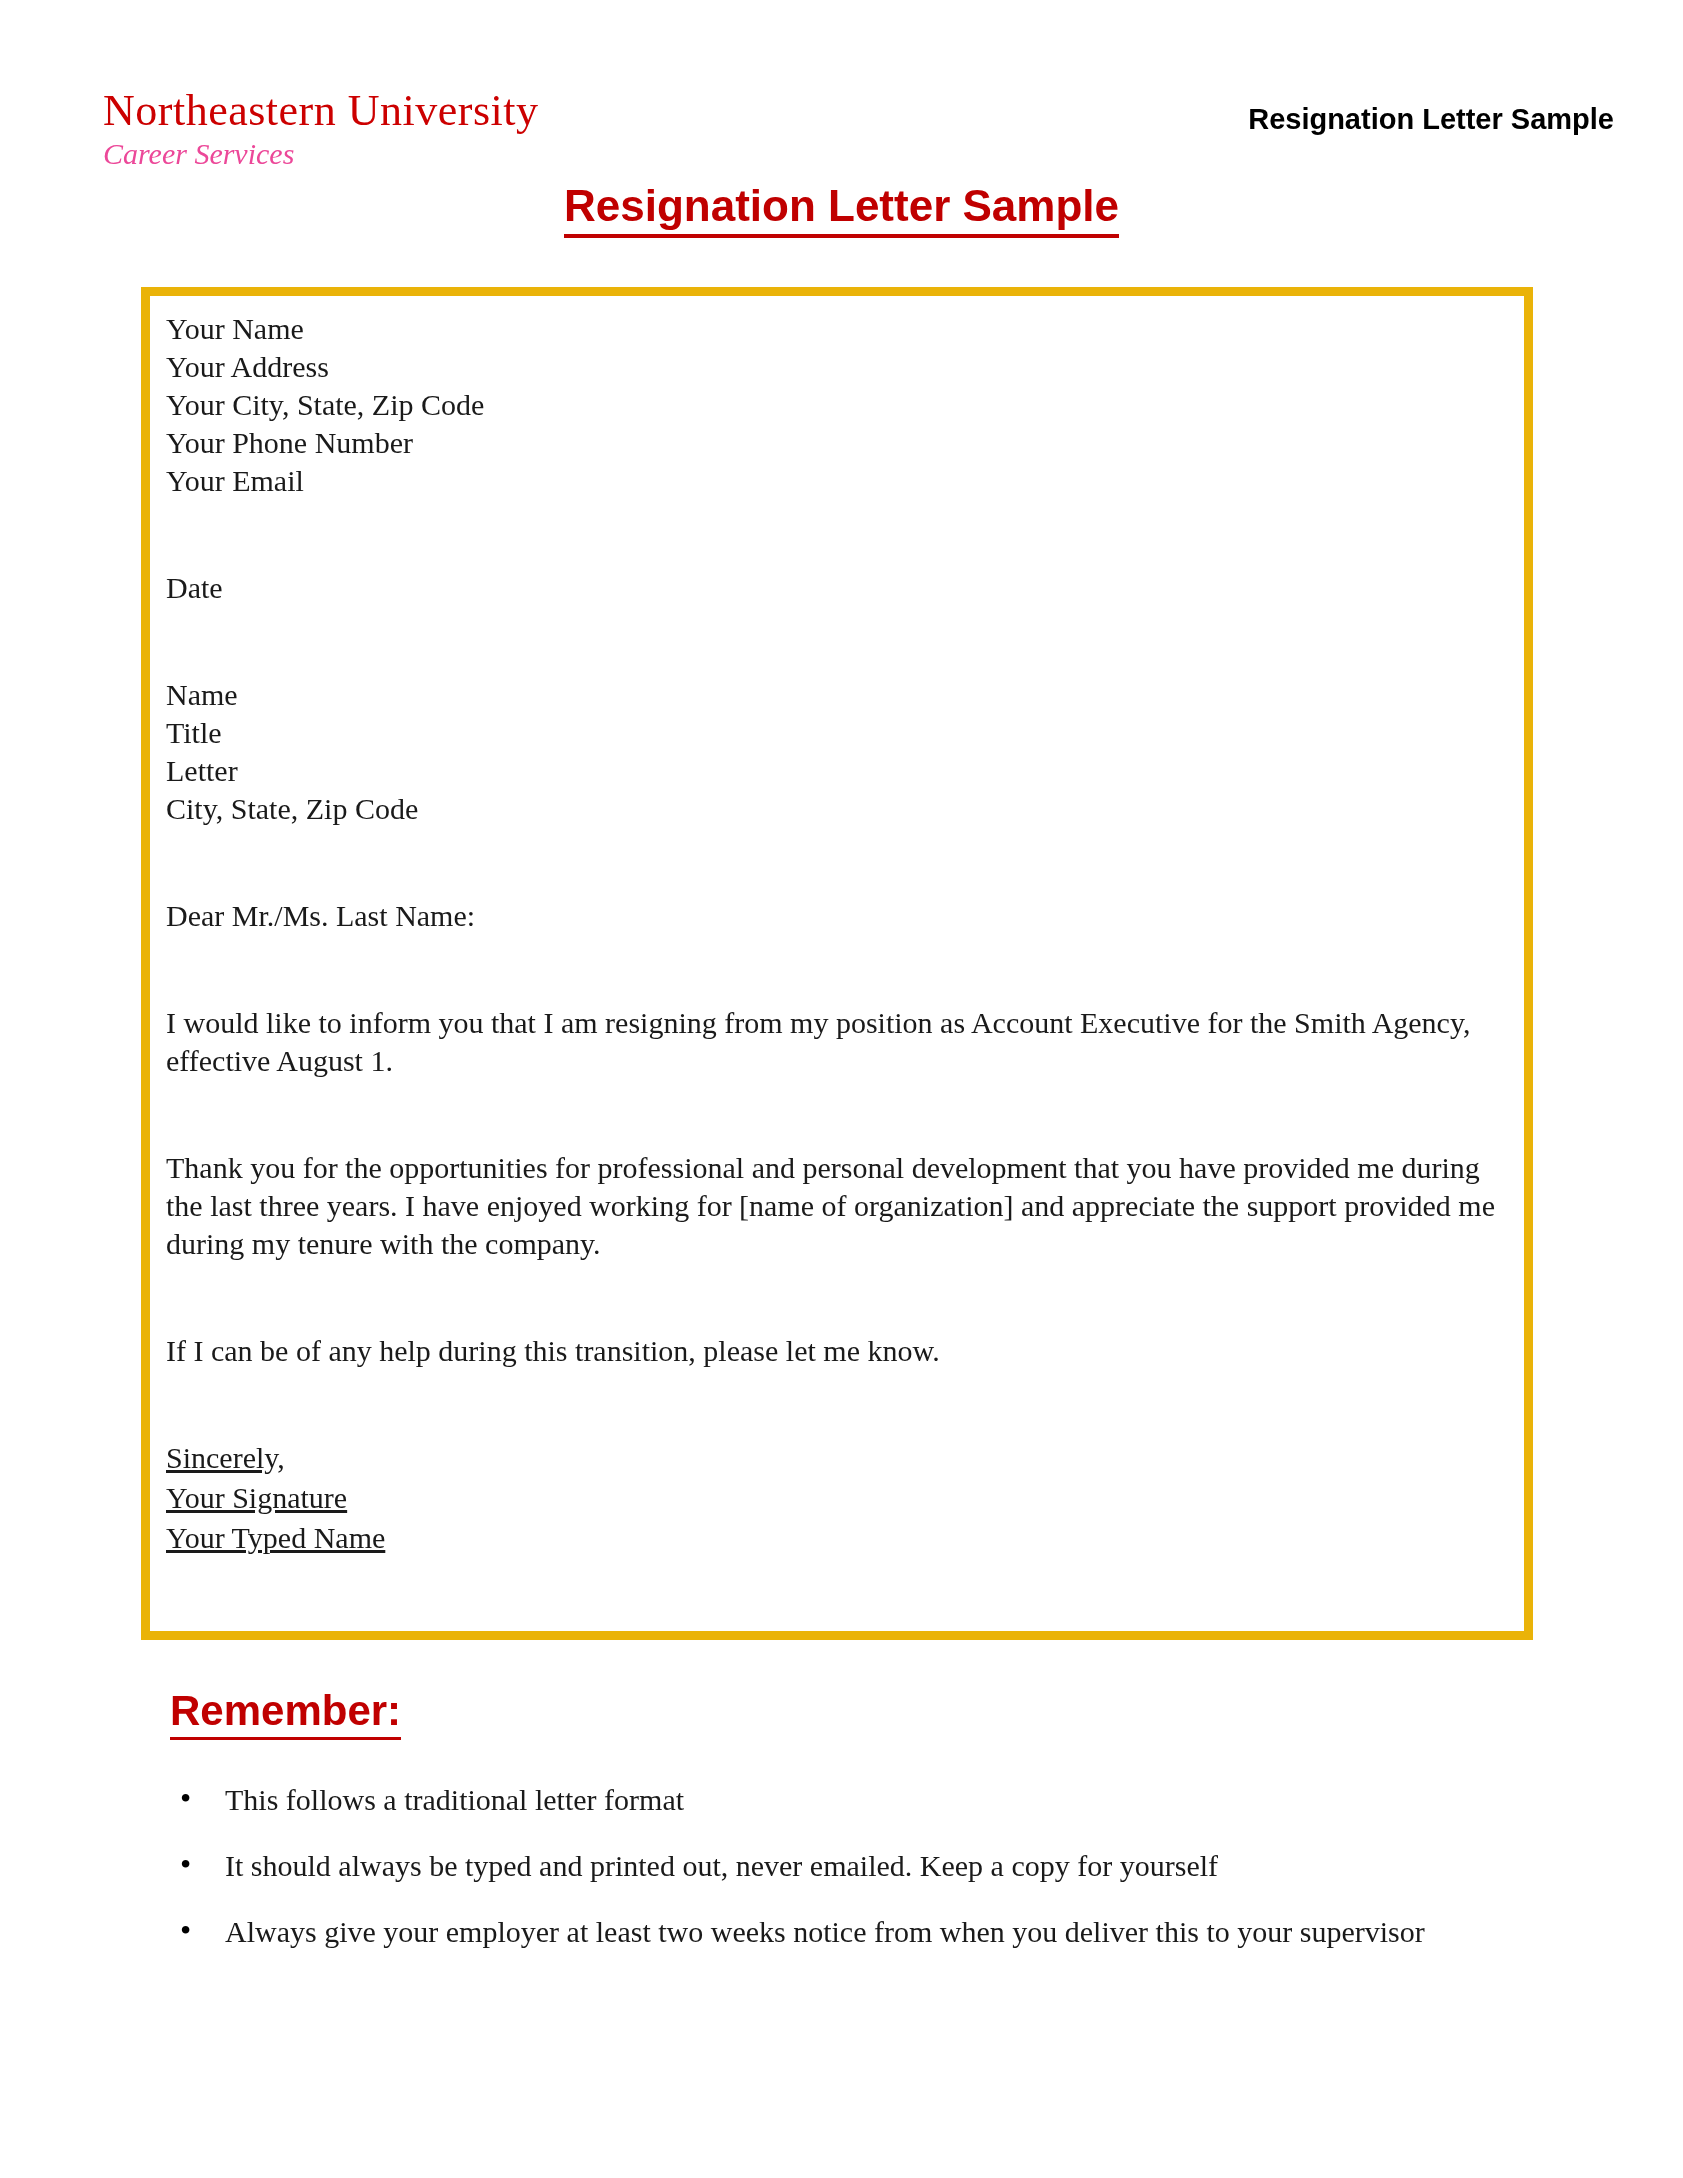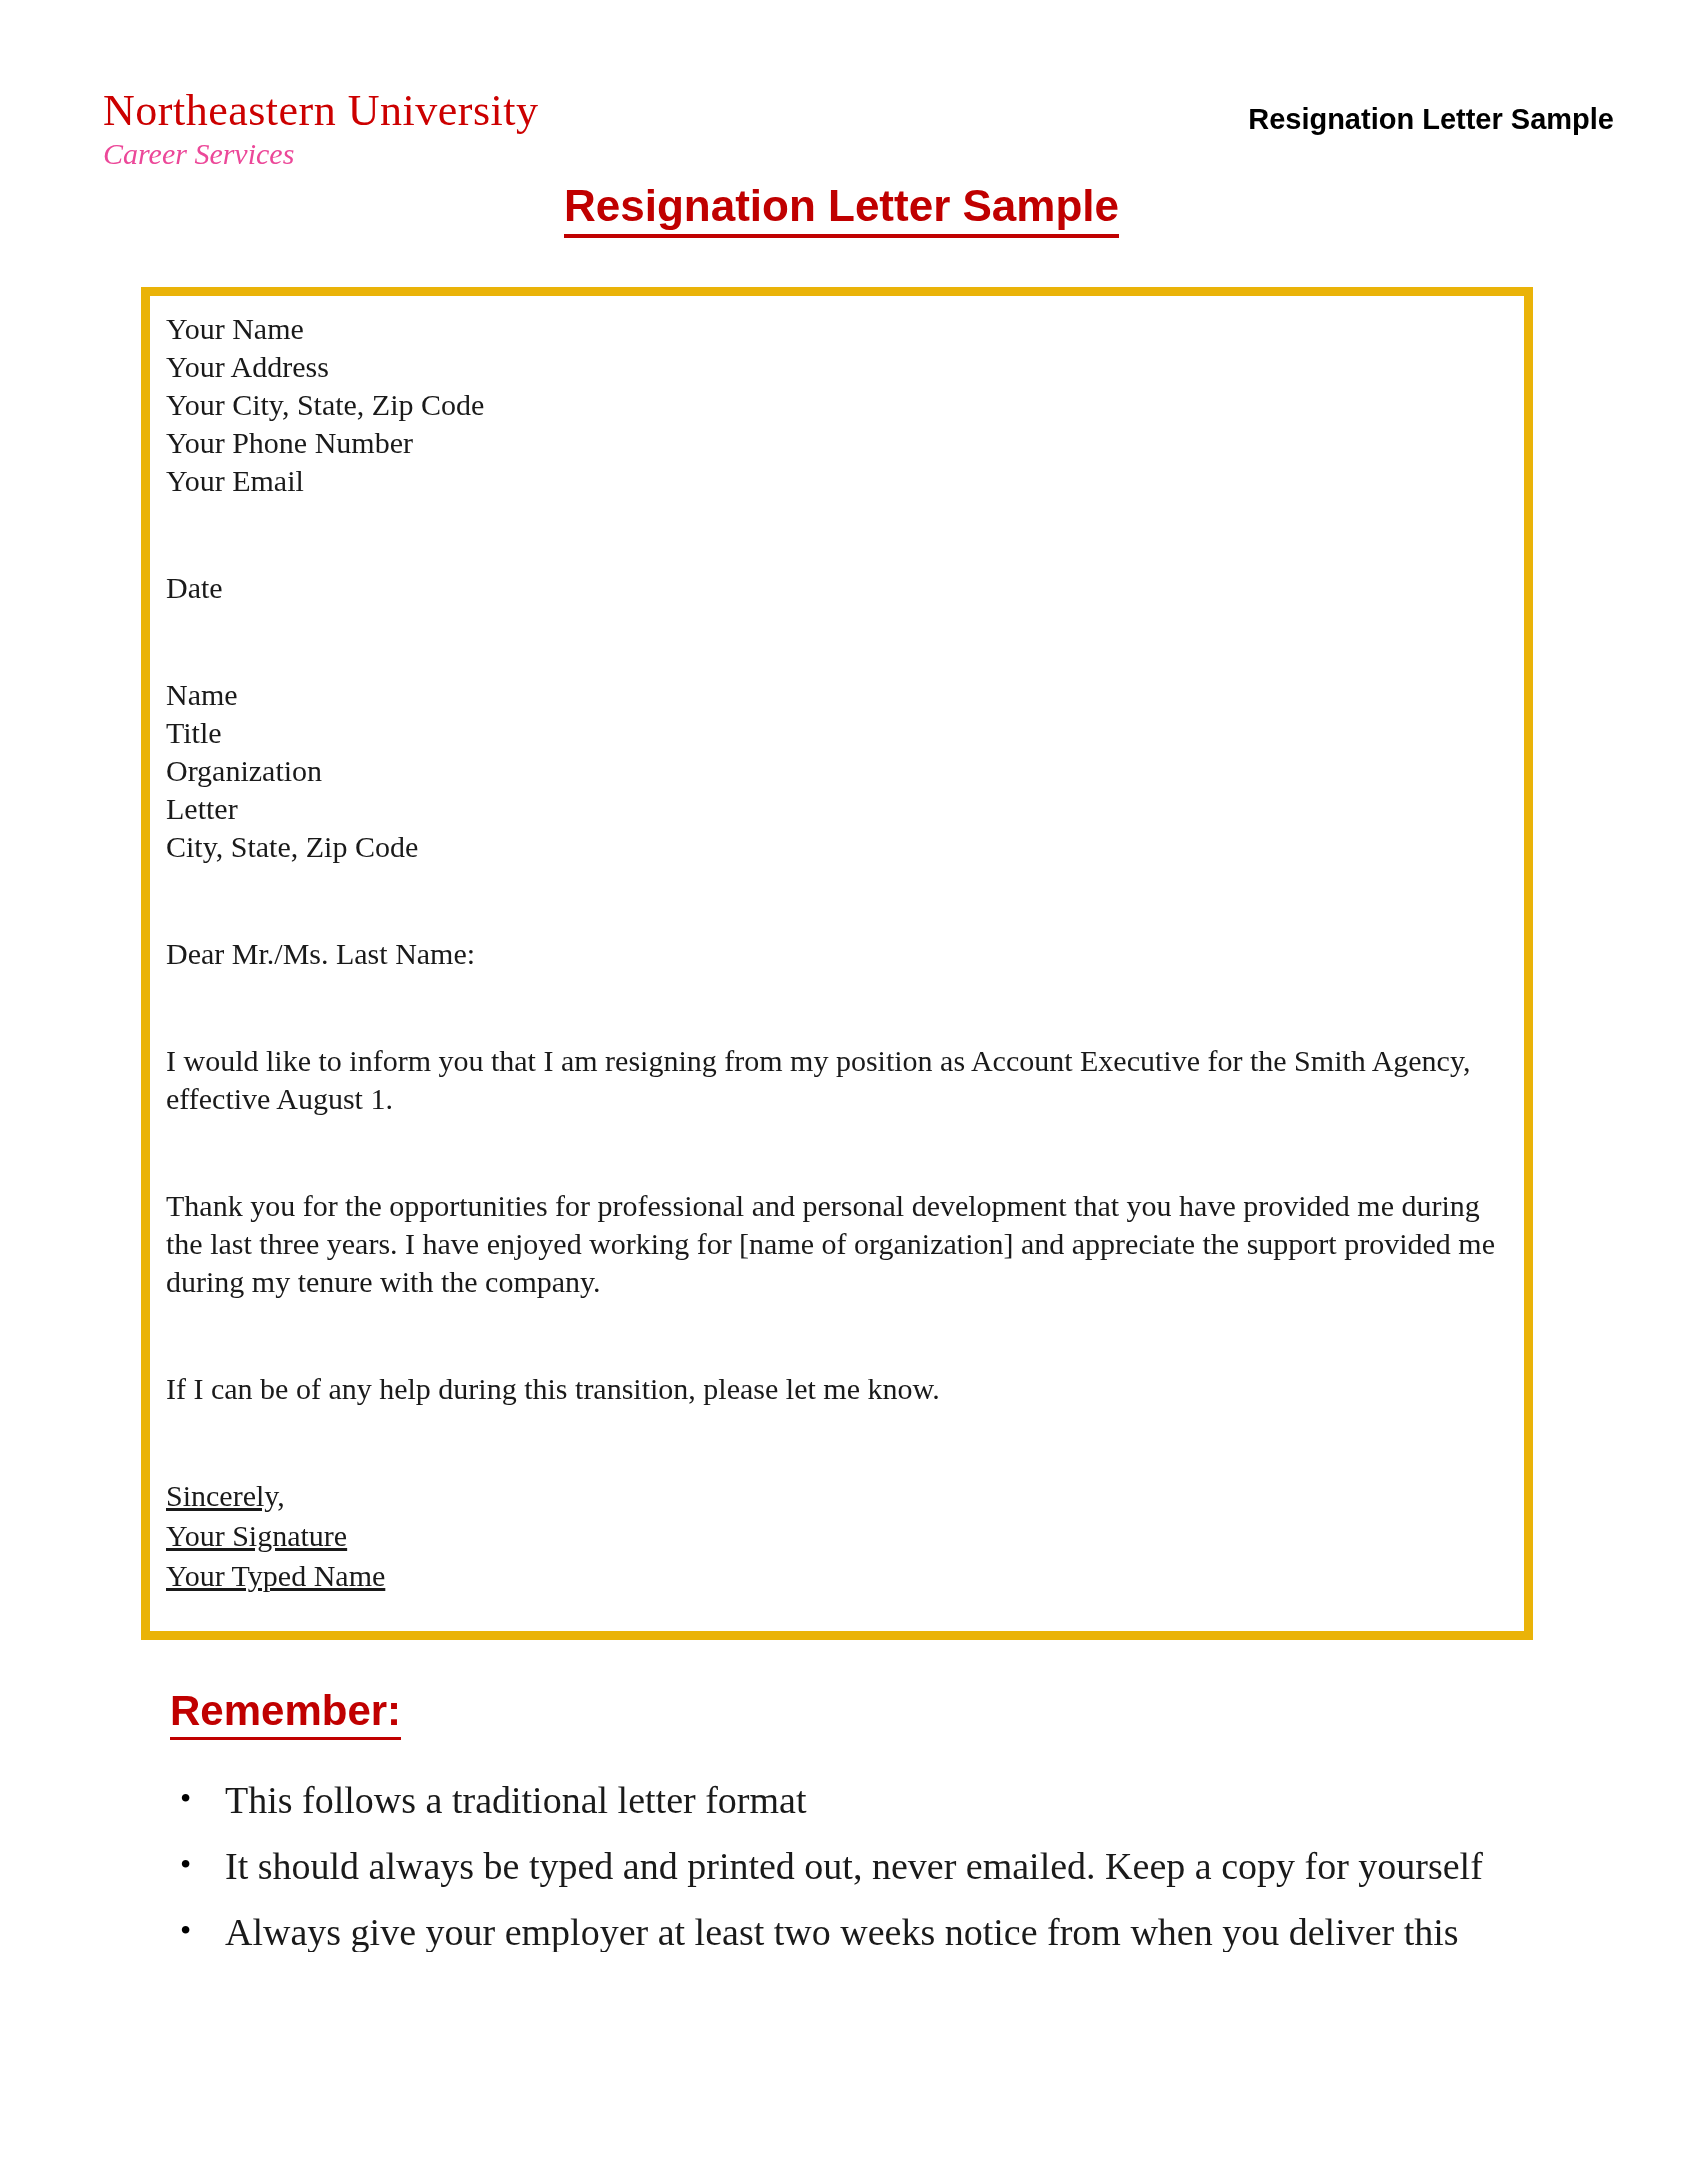--- a/index.html
+++ b/index.html
@@ -102,21 +102,21 @@
     font-weight: bold;
     font-size: 42px;
     color: #c00000;
     border-bottom: 3px solid #c00000;
     padding-bottom: 2px;
   }
   .remember-list {
     list-style: none;
     margin: 40px 0 0 0;
     padding: 0 0 0 4px;
-    font-size: 38px;
+    font-size: 30px;
     line-height: 40px;
     width: 1317px;
   }
   .remember-list li {
     position: relative;
     padding-left: 51px;
     margin-bottom: 26px;
   }
   .remember-list li::before {
     content: "\2022";
@@ -152,21 +152,20 @@
       <div class="letter-line">Your Email</div>
     </div>
 
     <div class="letter-block">
       <div class="letter-line">Date</div>
     </div>
 
     <div class="letter-block">
       <div class="letter-line">Name</div>
       <div class="letter-line">Title</div>
-      <div class="letter-line">Organization</div>
       <div class="letter-line">Letter</div>
       <div class="letter-line">City, State, Zip Code</div>
     </div>
 
     <div class="letter-block">
       <div class="letter-line">Dear Mr./Ms. Last Name:</div>
     </div>
 
     <p class="letter-par">I would like to inform you that I am resigning from my position as Account Executive for the Smith Agency, effective August 1.</p>
     <p class="letter-par">Thank you for the opportunities for professional and personal development that you have provided me during the last three years. I have enjoyed working for [name of organization] and appreciate the support provided me during my tenure with the company.</p>

